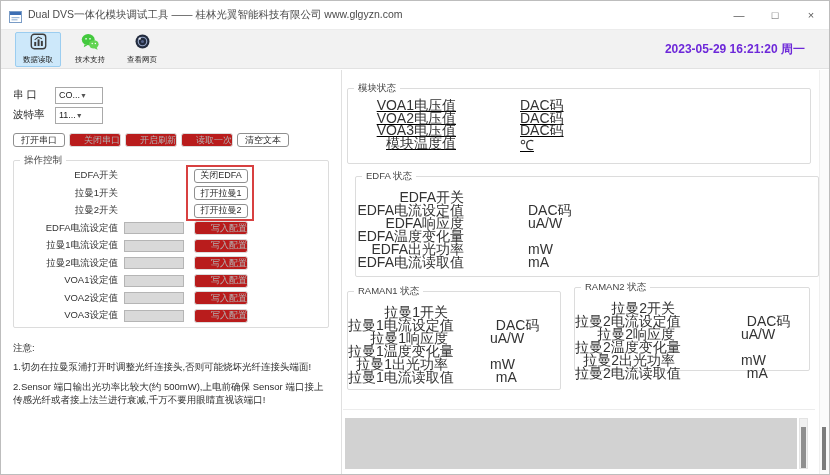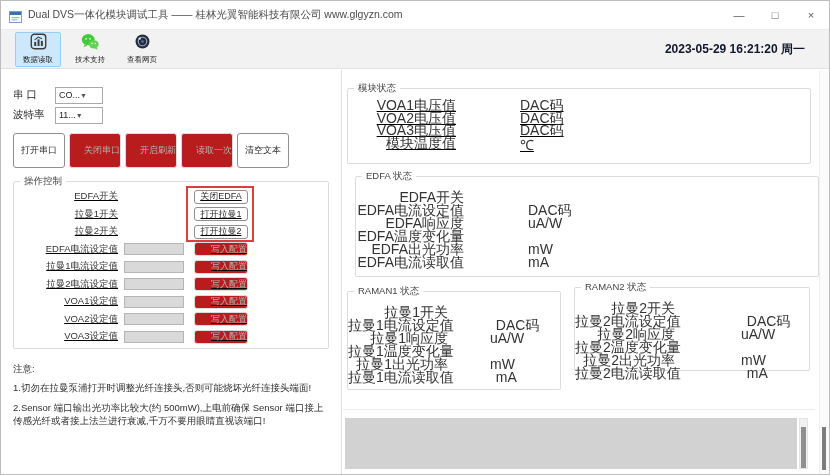--- a/index.html
+++ b/index.html
@@ -11,43 +11,43 @@
   .app-icon{width:13px;height:12px;margin-right:6px;flex:0 0 auto;}
   .title{font-size:10.5px;color:#4a4a4a;white-space:nowrap;}
   .win-controls{margin-left:auto;display:flex;height:100%;}
   .win-btn{width:36px;height:100%;display:flex;align-items:center;justify-content:center;font-size:11px;color:#5a5a5a;cursor:default;}
 
   
   .toolbar{height:40px;background:#f2f2f2;border-top:1px solid #ececec;border-bottom:1px solid #e2e2e2;display:flex;align-items:center;padding-left:14px;gap:6px;}
   .tool-item{width:46px;height:35px;display:flex;flex-direction:column;align-items:center;justify-content:center;gap:1px;border:1px solid transparent;border-radius:2px;}
   .tool-item.selected{background:#cde8fa;border-color:#9bcdf0;}
   .tool-label{font-size:7.5px;color:#222;white-space:nowrap;}
-  .datetime{margin-left:auto;margin-right:24px;font-size:12px;font-weight:bold;color:#0f172a;white-space:nowrap;}
+  .datetime{margin-left:auto;margin-right:24px;font-size:12px;font-weight:bold;color:#6d28d9;white-space:nowrap;}
 
   
   .content{position:absolute;top:69px;left:0;right:0;bottom:0;background:#fff;}
   .left-panel{position:absolute;left:0;top:0;bottom:0;width:341px;border-right:1px solid #e0e0e0;padding:16px 12px;}
   .right-panel{position:absolute;left:342px;top:0;bottom:0;right:0;}
 
   
   .serial-row{display:flex;align-items:center;height:18px;margin-bottom:2px;}
   .fld-label{font-size:10.5px;color:#222;width:42px;}
   .combo{width:48px;height:17px;border:1px solid #a9a9a9;background:#fff;display:flex;align-items:center;justify-content:flex-start;padding:0 3px;font-size:9px;color:#222;}
   .combo .arrow{font-size:7px;color:#555;}
 
   .btn{background:#fff;border:1px solid #8f8f8f;border-radius:3px;color:#2b2b2b;font-size:9px;padding:0;line-height:1;}
   .btn:disabled,.btn.disabled{color:#b3b3b3;border-color:#dcdcdc;background:#b91c1c;text-align:right;}
   .btn-row{display:flex;gap:4px;margin-top:9px;}
-  .btn-row .btn{flex:0 0 52px;height:35px;}
+  .btn-row .btn{flex:0 0 52px;height:14px;}
 
   
   .groupbox{position:relative;border:1px solid #dcdcdc;border-radius:2px;}
   .gb-title{position:absolute;top:-7px;left:6px;background:#fff;padding:0 4px;font-size:9.5px;color:#444;white-space:nowrap;}
 
-  .control-box{margin-top:13px;height:168px;padding:6px 8px 4px;text-decoration:underline;}
+  .control-box{margin-top:13px;height:168px;padding:6px 8px 4px;}
   .ctl-row{display:flex;align-items:center;height:17.5px;}
   .ctl-label{flex:0 0 96px;text-align:right;font-size:9.5px;color:#333;white-space:nowrap;}
   .ctl-input{width:60px;height:12px;margin-left:6px;background:#d9d9d9;border:1px solid #b5b5b5;padding:0 2px;font-size:9px;}
   .ctl-spacer{width:60px;height:12px;margin-left:6px;visibility:hidden;}
   .ctl-btn{margin-left:10px;width:54px;height:14px;}
   .red-annotation{position:absolute;left:172px;top:4px;width:68px;height:56px;border:2px solid #d84040;pointer-events:none;}
 
   
   .notes{margin-top:14px;font-size:9.5px;color:#2f2f2f;width:316px;}
   .notes-title{margin-bottom:6px;}

